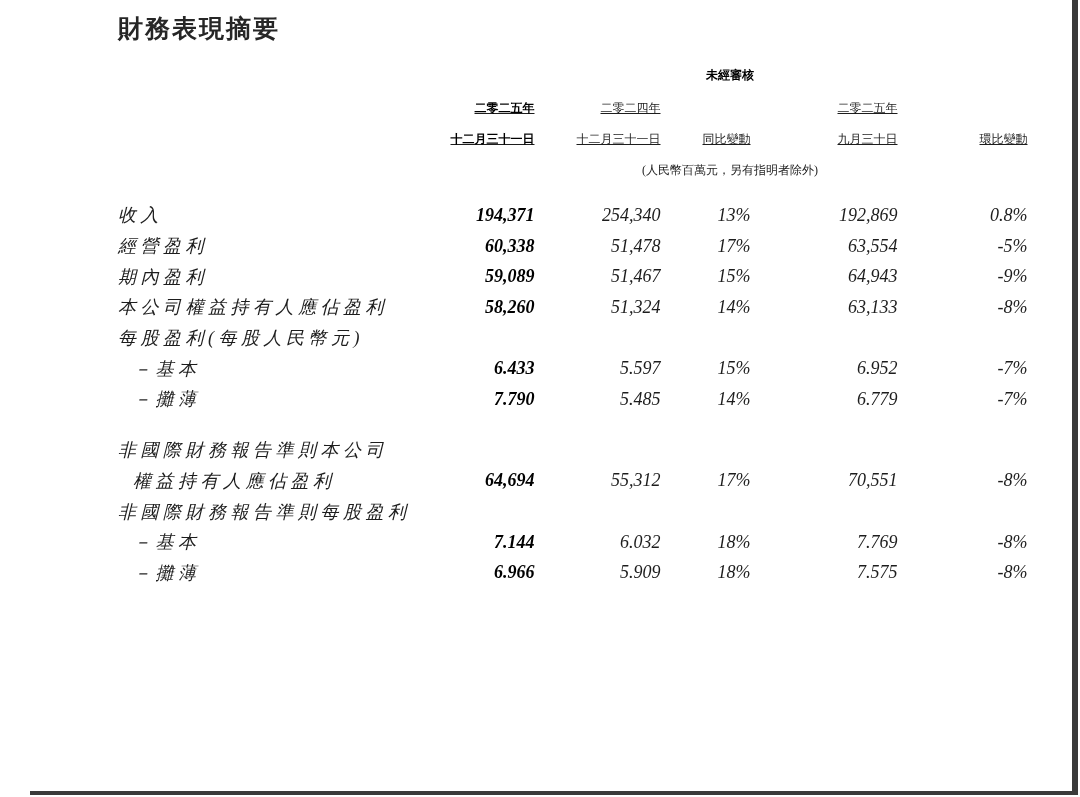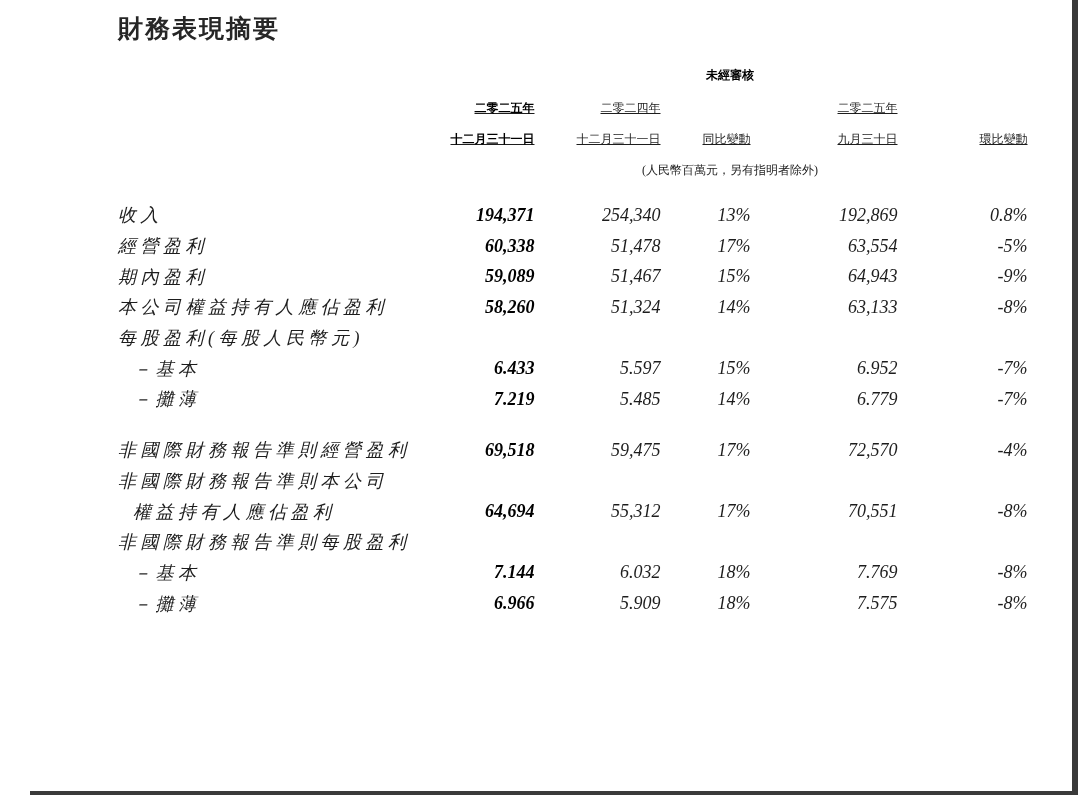--- a/index.html
+++ b/index.html
@@ -170,36 +170,28 @@
         <tr class="data-row">
           <td class="label indent">－基本</td>
           <td class="num bold">6.433</td>
           <td class="num">5.597</td>
           <td class="num">15%</td>
           <td class="num">6.952</td>
           <td class="num">-7%</td>
         </tr>
         <tr class="data-row">
           <td class="label indent">－攤薄</td>
-          <td class="num bold">7.219</td>
+          <td class="num bold">7.790</td>
           <td class="num">5.485</td>
           <td class="num">14%</td>
           <td class="num">6.779</td>
           <td class="num">-7%</td>
         </tr>
         <tr class="spacer-20">
           <td colspan="6"></td>
-        </tr>
-        <tr class="data-row">
-          <td class="label">非國際財務報告準則經營盈利</td>
-          <td class="num bold">69,518</td>
-          <td class="num">59,475</td>
-          <td class="num">17%</td>
-          <td class="num">72,570</td>
-          <td class="num">-4%</td>
         </tr>
         <tr class="data-row">
           <td class="label">非國際財務報告準則本公司</td>
           <td class="num bold"></td>
           <td class="num"></td>
           <td class="num"></td>
           <td class="num"></td>
           <td class="num"></td>
         </tr>
         <tr class="data-row">

